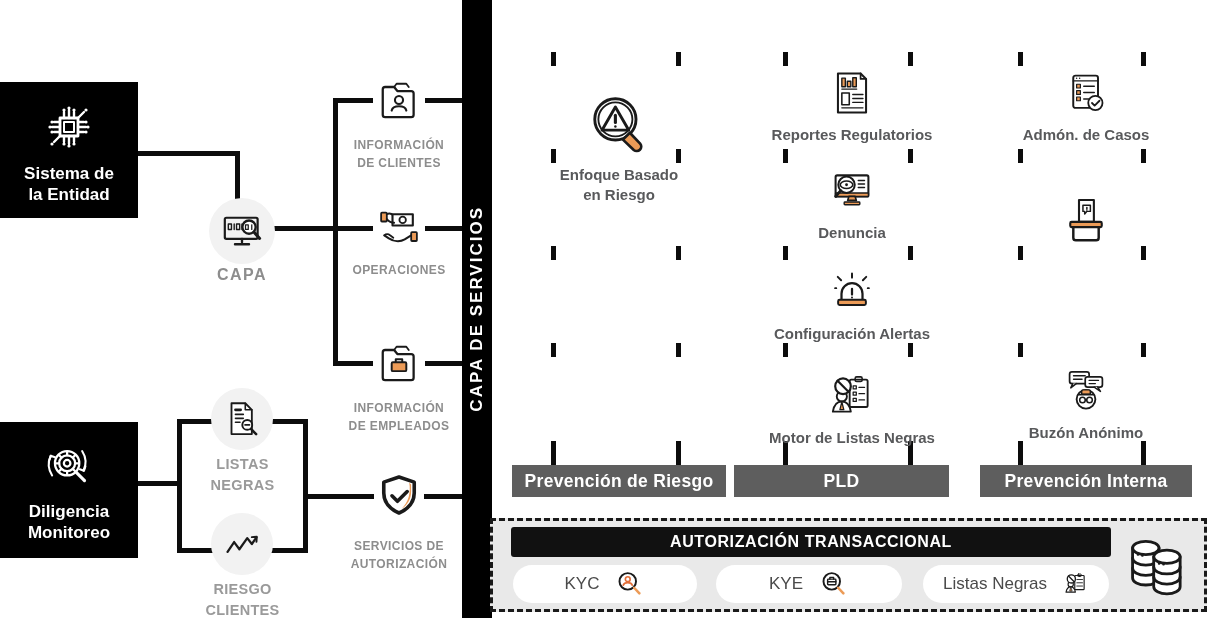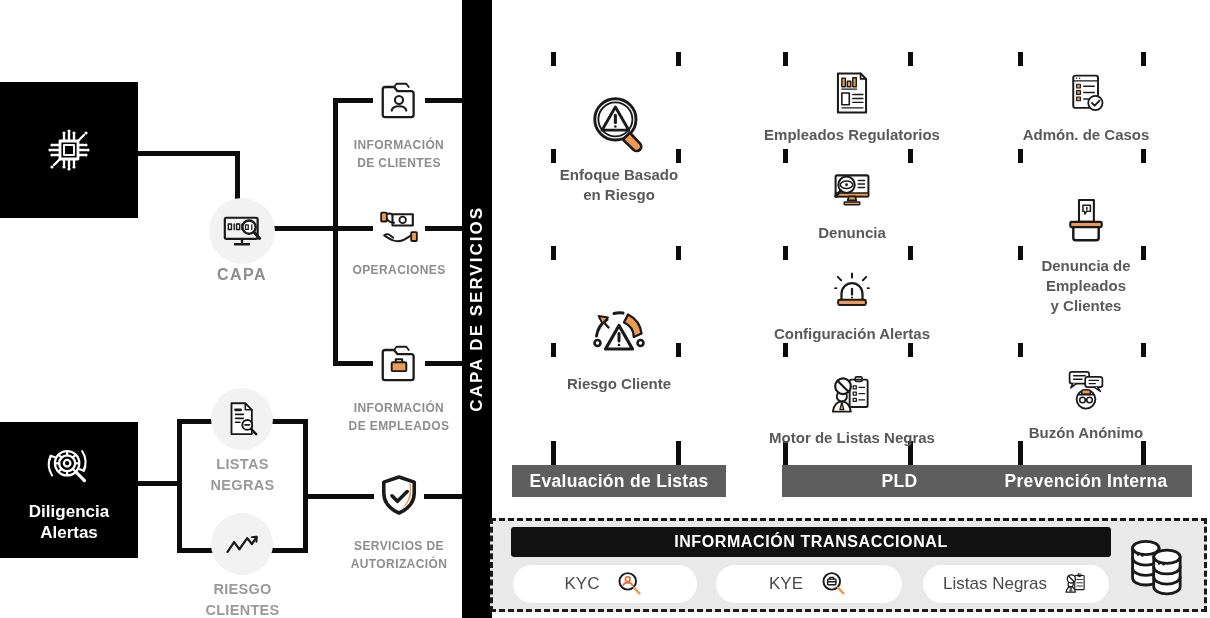--- a/index.html
+++ b/index.html
@@ -88,35 +88,37 @@
             <circle cx="15" cy="27" r="1.6"></circle>
             <circle cx="13" cy="32" r="1.6"></circle>
             <circle cx="15" cy="37" r="1.6"></circle>
             <circle cx="49" cy="27" r="1.6"></circle>
             <circle cx="51" cy="32" r="1.6"></circle>
             <circle cx="49" cy="37" r="1.6"></circle>
             <circle cx="49" cy="15" r="1.6"></circle>
             <circle cx="15" cy="49" r="1.6"></circle>
           </g>
         </svg></span>
+    <span class="lbl">Sistema de
+la Entidad</span>
   </div>
   <div class="blackbox" style="top:422px">
     <span class="ico" style="width:60px;height:60px"><svg viewBox="0 0 64 64" fill="none" stroke="#fff" stroke-width="2.8" stroke-linecap="round" stroke-linejoin="round">
           <circle cx="30" cy="28" r="13" stroke-width="2.4"></circle>
           <circle cx="30" cy="28" r="8.5" stroke-width="2.4"></circle>
           <circle cx="30" cy="28" r="3.5" stroke-width="2.4"></circle>
           <path d="M30 19.5v-3.5M30 36.5v3.5M21.5 28h-3.5M38.5 28h3.5M24 22l-2.5-2.5M36 34l2.5 2.5M36 22l2.5-2.5M24 34l-2.5 2.5" stroke-width="2.4"></path>
           <path d="M40 38l8.5 8.5" stroke-width="3.4"></path>
           <path d="M14 41a22 22 0 0 1-1.5-21" stroke-width="2.2"></path>
           <path d="M11 24.5l1.5-4.5 4.5 1.5" stroke-width="2.2"></path>
           <path d="M46 15a22 22 0 0 1 1.5 21" stroke-width="2.2"></path>
           <path d="M49.5 31.5L48 36l-4.5-1.5" stroke-width="2.2"></path>
         </svg></span>
     <span class="lbl">Diligencia
-Alertas</span>
+Monitoreo</span>
   </div>
 
   <div class="gcircle" style="left:209px;top:198px;width:66px;height:66px">
     <span class="ico" style="width:50px;height:50px"><svg viewBox="0 0 64 64" fill="none" stroke="#1a1a1a" stroke-width="2.8" stroke-linecap="round" stroke-linejoin="round">
           <rect x="10" y="15" width="42" height="27" rx="2"></rect>
           <rect x="14.5" y="23" width="4" height="7" stroke-width="1.8"></rect>
           <path d="M22 23v7" stroke-width="1.8"></path>
           <rect x="25" y="23" width="4" height="7" stroke-width="1.8"></rect>
           <path d="M32 23v7" stroke-width="1.8"></path>
           <circle cx="41" cy="27" r="8.5" stroke-width="3" fill="#fff"></circle>
@@ -212,48 +214,33 @@
           <circle cx="28.5" cy="26.5" r="20"></circle>
           <circle cx="28.5" cy="26.5" r="16.5" stroke-width="1.8"></circle>
           <path d="M28.5 14.5L41.5 37h-26z"></path>
           <path d="M28.5 22.5v7" stroke-width="3"></path>
           <circle cx="28.5" cy="33.5" r="1.2" fill="#1a1a1a" stroke="none"></circle>
           <path d="M42.5 39.5l10 10.5a4.4 4.4 0 0 1-6.2 6.2l-10.5-10z" fill="#EC9B57" stroke-width="2.6"></path>
         </svg></span>
     <span class="item-label">Enfoque Basado
 en Riesgo</span>
   </div>
-  <div class="col-item" style="left:512px;width:214px;top:303px">
-    <span class="ico" style="width:68px;height:64px"><svg viewBox="0 0 64 64" fill="none" stroke="#1a1a1a" stroke-width="2.8" stroke-linecap="round" stroke-linejoin="round">
-          <path d="M9.5 33a24 24 0 0 1 10.5-16.5" stroke-width="3"></path>
-          <path d="M27 10.5a23 23 0 0 1 9-.5" stroke-width="3"></path>
-          <path d="M41 11.5A24.5 24.5 0 0 1 54.5 30.5L46.8 34A16.5 16.5 0 0 0 37 19.5z" fill="#EC9B57" stroke-width="2.4"></path>
-          <circle cx="10.5" cy="40" r="3" stroke-width="2.6"></circle>
-          <circle cx="53.5" cy="40" r="3" stroke-width="2.6"></circle>
-          <path d="M21.5 24.5l-8-9" stroke-width="2.4"></path>
-          <path d="M11.5 13l9.5 1.5-5.5 6z" fill="#EC9B57" stroke-width="1.8"></path>
-          <path d="M32 22.5L45.5 46h-27z" stroke-width="3.2"></path>
-          <path d="M32 30.5v7.5" stroke-width="3"></path>
-          <circle cx="32" cy="42" r="1.3" fill="#1a1a1a" stroke="none"></circle>
-        </svg></span>
-    <span class="item-label">Riesgo Cliente</span>
-  </div>
 
   <div class="col-item" style="left:746px;width:212px;top:68px">
     <span class="ico" style="width:50px;height:50px"><svg viewBox="0 0 64 64" fill="none" stroke="#1a1a1a" stroke-width="2.8" stroke-linecap="round" stroke-linejoin="round">
           <path d="M14 7h29l7 7v43H14z" fill="#fff" stroke-width="2.6"></path>
           <path d="M43 7v7h7" stroke-width="2.2"></path>
           <rect x="19" y="13" width="4.5" height="11" fill="#EC9B57" stroke-width="1.8"></rect>
           <rect x="26" y="17" width="4.5" height="7" fill="#EC9B57" stroke-width="1.8"></rect>
           <rect x="33" y="12.5" width="4.5" height="11.5" fill="#EC9B57" stroke-width="1.8"></rect>
           <path d="M19 27h19" stroke-width="1.8"></path>
           <rect x="19" y="32" width="9.5" height="15" stroke-width="2"></rect>
           <path d="M33 34h13M33 39h13M33 44h13M19 51h27" stroke-width="1.8"></path>
         </svg></span>
-    <span class="item-label">Empleados Regulatorios</span>
+    <span class="item-label">Reportes Regulatorios</span>
   </div>
   <div class="col-item" style="left:746px;width:212px;top:166px">
     <span class="ico" style="width:50px;height:50px"><svg viewBox="0 0 64 64" fill="none" stroke="#1a1a1a" stroke-width="2.8" stroke-linecap="round" stroke-linejoin="round">
           <rect x="11" y="12" width="42" height="27" rx="2" fill="#fff" stroke-width="2.6"></rect>
           <rect x="11" y="34.5" width="42" height="4.5" fill="#EC9B57" stroke-width="1.8"></rect>
           <path d="M40 18.5h8M40 23h8M40 27.5h8" stroke-width="1.8"></path>
           <ellipse cx="25" cy="24" rx="8" ry="4.8" stroke-width="2"></ellipse>
           <circle cx="25" cy="24" r="1.8" fill="#1a1a1a" stroke="none"></circle>
           <circle cx="25" cy="24" r="10.5" stroke-width="2.6"></circle>
           <path d="M17.5 31.5L11 39" stroke-width="3.6"></path>
@@ -310,48 +297,45 @@
   </div>
   <div class="col-item" style="left:980px;width:212px;top:193px">
     <span class="ico" style="width:56px;height:56px"><svg viewBox="0 0 64 64" fill="none" stroke="#1a1a1a" stroke-width="2.8" stroke-linecap="round" stroke-linejoin="round">
           <rect x="24" y="8" width="17" height="25" fill="#fff" stroke-width="2.4"></rect>
           <path d="M28.5 14h8.5v7h-4l-2.5 3v-3h-2z" stroke-width="1.7"></path>
           <path d="M33 16.5v2.2" stroke-width="1.7"></path>
           <circle cx="33" cy="20.2" r=".7" fill="#1a1a1a" stroke="none"></circle>
           <rect x="14" y="33" width="36" height="6" rx="1.5" fill="#EC9B57" stroke-width="2.4"></rect>
           <path d="M17.5 39v12a3 3 0 0 0 3 3h23a3 3 0 0 0 3-3V39" stroke-width="2.8"></path>
         </svg></span>
-    <span class="item-label">Denuncia de
-Empleados
-y Clientes</span>
   </div>
   <div class="col-item" style="left:980px;width:212px;top:366px">
     <span class="ico" style="width:50px;height:50px"><svg viewBox="0 0 64 64" fill="none" stroke="#1a1a1a" stroke-width="2.8" stroke-linecap="round" stroke-linejoin="round">
           <rect x="11" y="7.5" width="25" height="15" rx="3" fill="#fff" stroke-width="2.2"></rect>
           <path d="M16 12.5h15M16 17h11" stroke-width="1.7"></path>
           <path d="M15 22.5l-2.5 5.5 7-5.5" fill="#fff" stroke-width="1.9"></path>
           <rect x="31" y="14" width="22" height="13" rx="3" fill="#fff" stroke-width="2.2"></rect>
           <path d="M36 18.5h12M36 22.5h8" stroke-width="1.7"></path>
           <path d="M47 27l3.5 5.5-8-5.5" fill="#fff" stroke-width="1.9"></path>
           <circle cx="32" cy="42.5" r="12" fill="#fff" stroke-width="2.4"></circle>
           <path d="M26.5 36h11v-3.5a2 2 0 0 0-2-2h-7a2 2 0 0 0-2 2z" fill="#EC9B57" stroke-width="1.8"></path>
           <path d="M22.5 36.5h19" stroke-width="2.2"></path>
           <circle cx="27.5" cy="43.5" r="3.6" stroke-width="1.9"></circle>
           <circle cx="36.5" cy="43.5" r="3.6" stroke-width="1.9"></circle>
           <path d="M31.1 43.5h1.8" stroke-width="1.9"></path>
         </svg></span>
     <span class="item-label">Buzón Anónimo</span>
   </div>
 
-  <div class="footer-bar" style="left:512px;width:214px">Evaluación de Listas</div>
-  <div class="footer-bar" style="left:782px;width:235px">PLD</div>
+  <div class="footer-bar" style="left:512px;width:214px">Prevención de Riesgo</div>
+  <div class="footer-bar" style="left:734px;width:215px">PLD</div>
   <div class="footer-bar" style="left:980px;width:212px">Prevención Interna</div>
 
   <div class="tx-panel">
-    <div class="tx-header">INFORMACIÓN TRANSACCIONAL</div>
+    <div class="tx-header">AUTORIZACIÓN TRANSACCIONAL</div>
     <div class="tx-pill" style="left:20px;width:184px">
       <span>KYC</span>
       <span class="ico" style="width:30px;height:30px"><svg viewBox="0 0 40 40" fill="none" stroke="#1a1a1a" stroke-width="2.8" stroke-linecap="round" stroke-linejoin="round">
             <circle cx="17" cy="16.5" r="11" stroke-width="2.6"></circle>
             <circle cx="17" cy="13.5" r="3.2" stroke="#E2703B" stroke-width="2.2"></circle>
             <path d="M11 21.5c1.5-4.5 10.5-4.5 12 0" stroke="#E2703B" stroke-width="2.2"></path>
             <path d="M25.5 25l7 7.5" stroke="#EC9B57" stroke-width="3.4"></path>
           </svg></span>
     </div>
     <div class="tx-pill" style="left:223px;width:186px">

